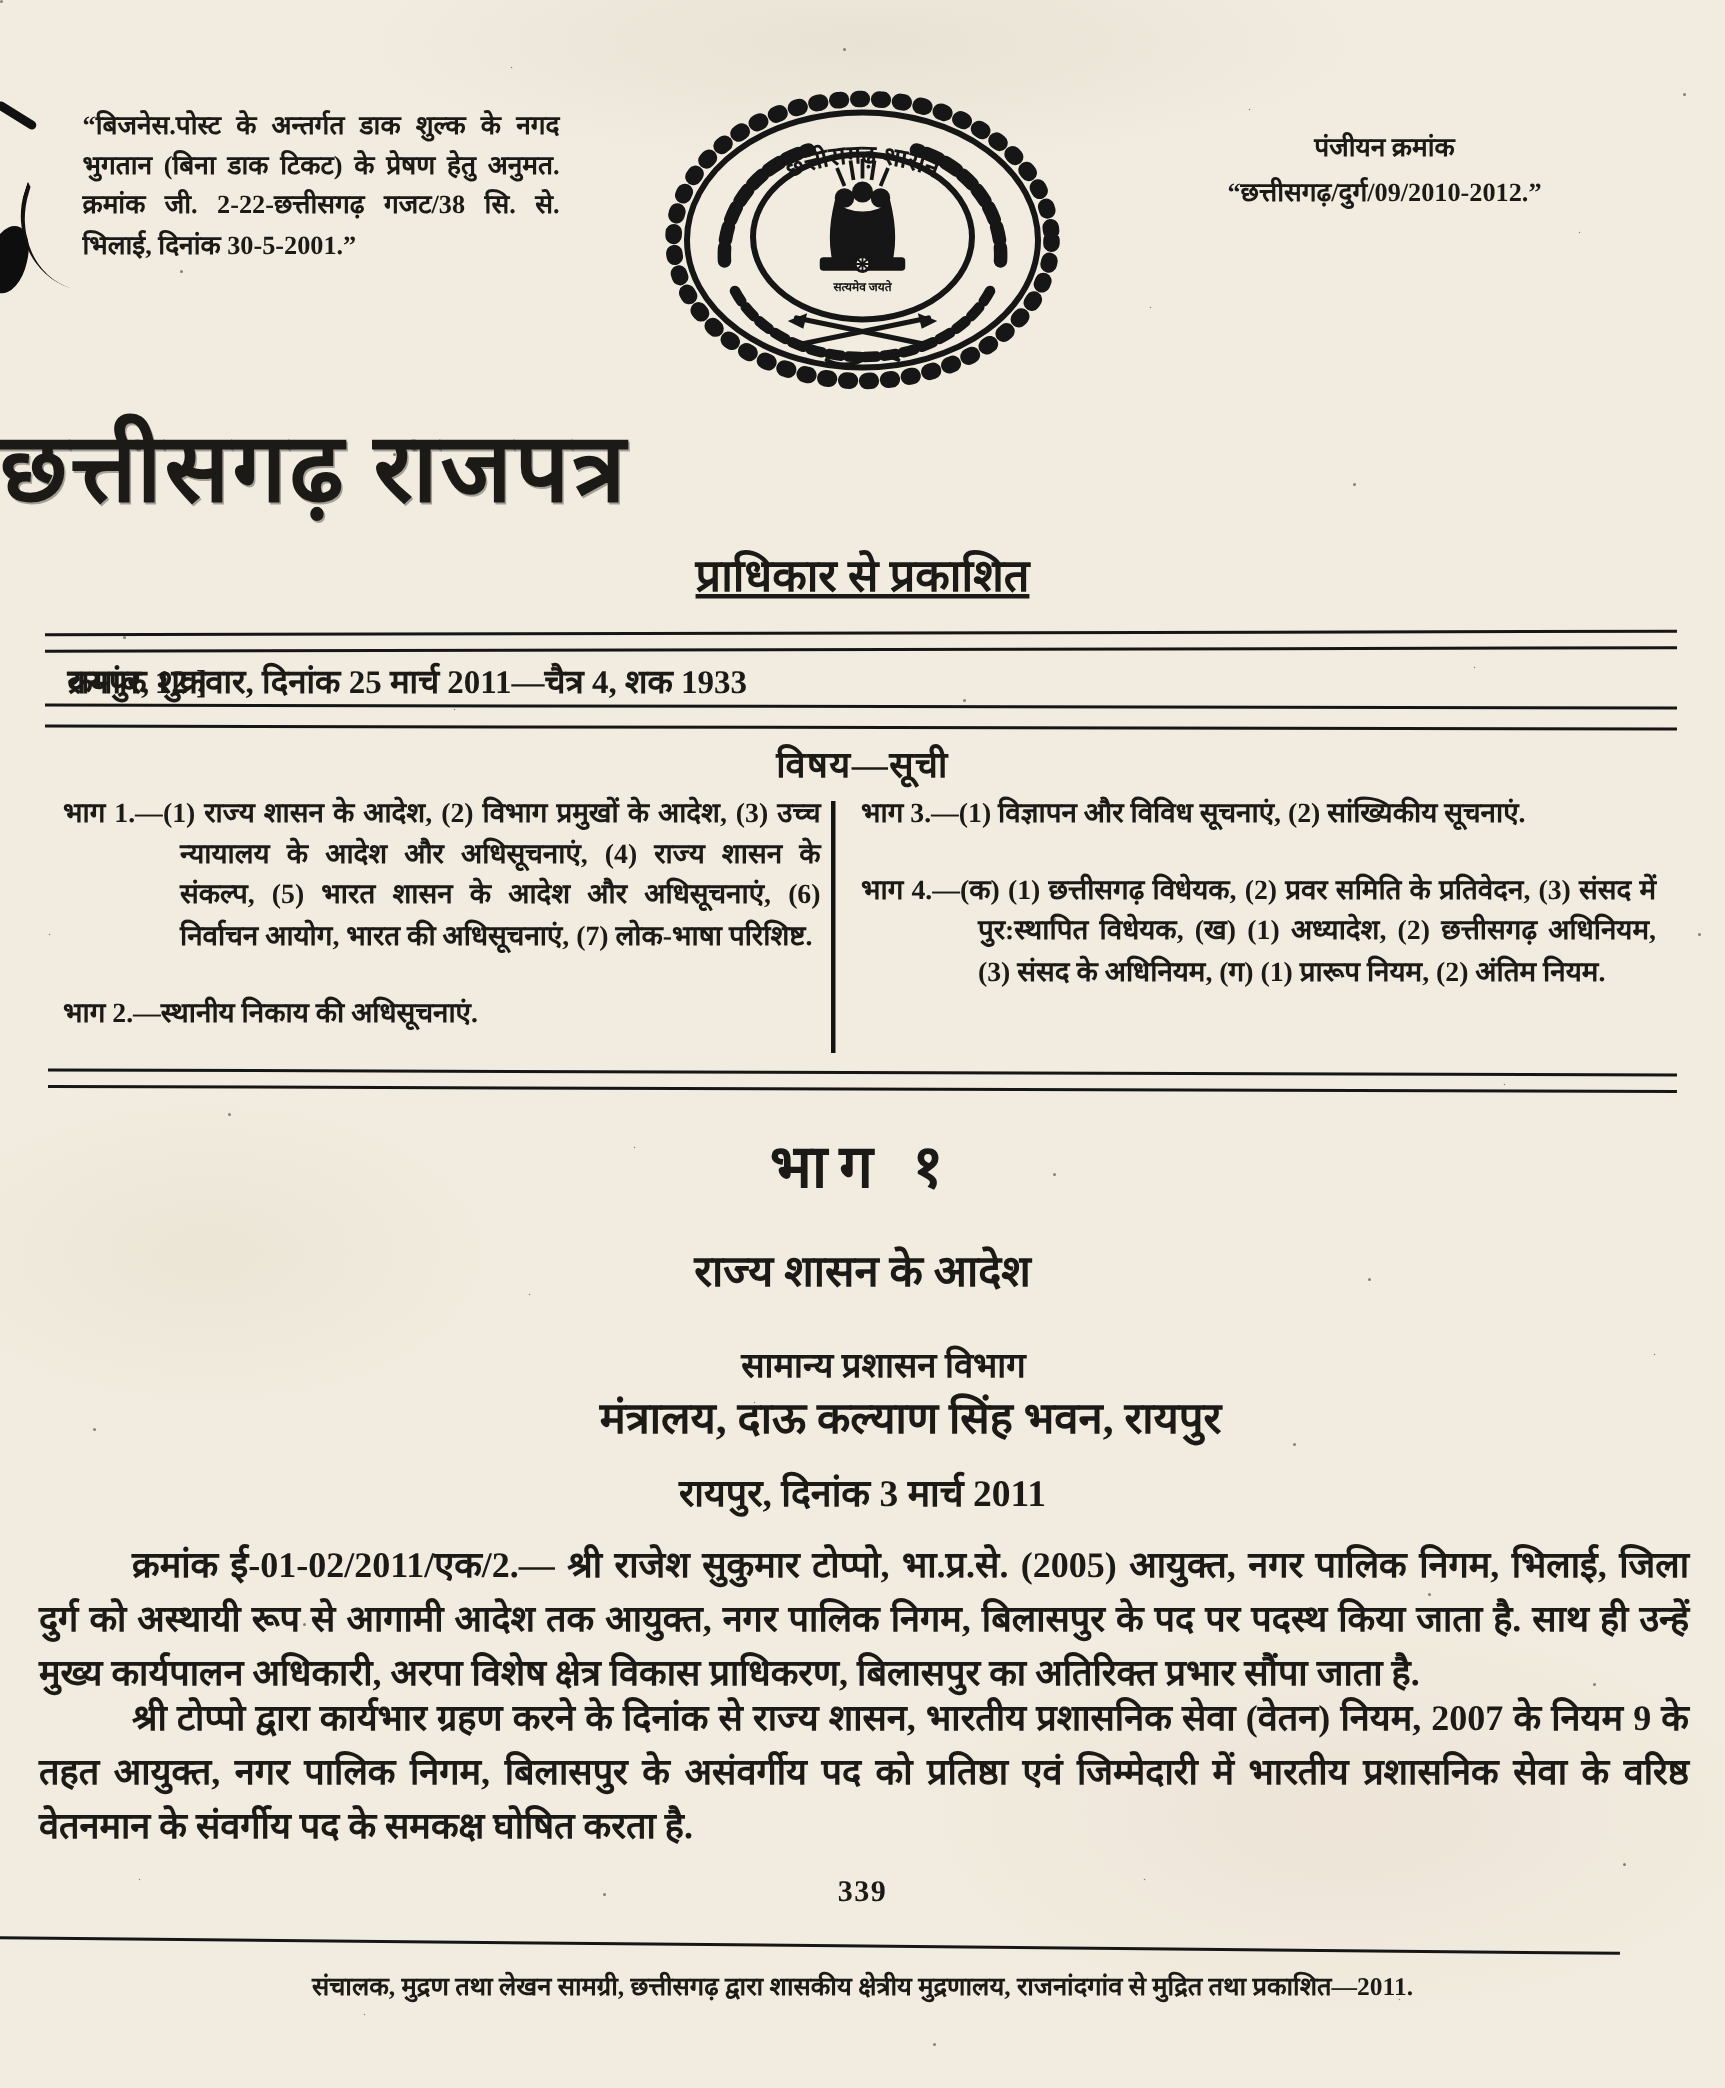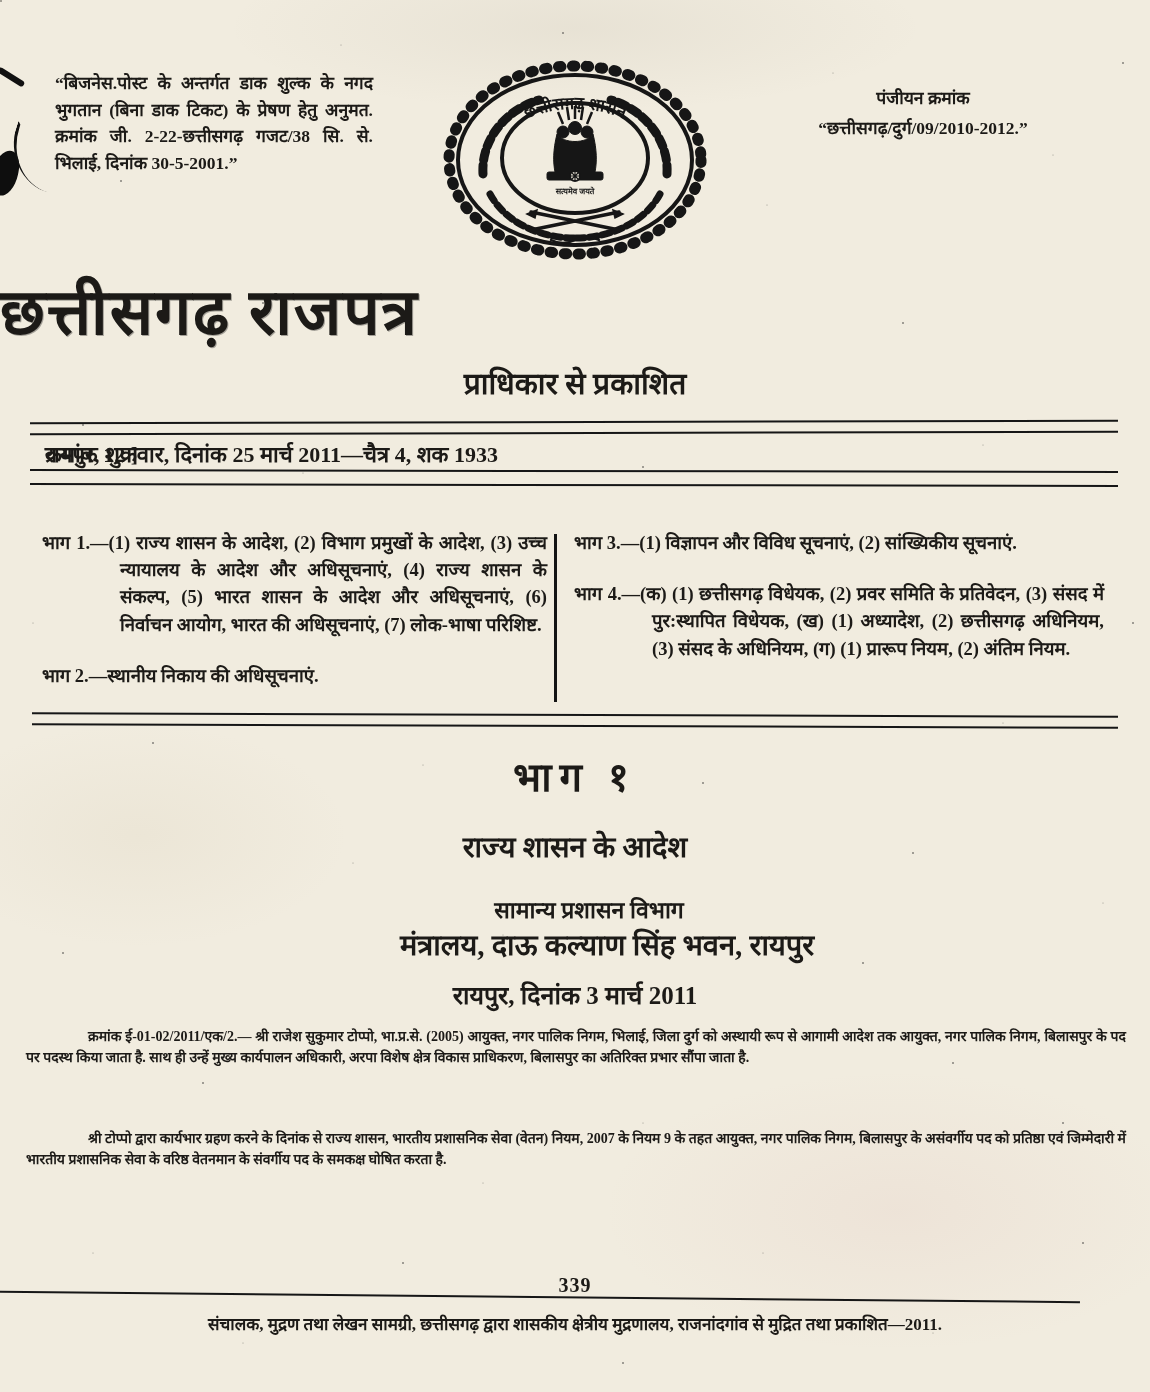--- a/index.html
+++ b/index.html
@@ -47,21 +47,21 @@
     font-size:17.5px;line-height:1.52;font-weight:700;text-align:justify;}
   .seal-wrap{position:absolute;left:50%;top:-8px;transform:translateX(-50%);}
   .reg-block{position:absolute;right:62px;top:22px;width:330px;text-align:center;
     font-size:17.5px;font-weight:700;line-height:1.7;}
 
   
   .gazette-title{position:absolute;top:266px;left:0;width:100%;text-align:left;
     font-size:64px;font-weight:800;letter-spacing:2px;
     text-shadow:1px 1px 0 rgba(20,20,20,.35);}
   .gazette-subtitle{position:absolute;top:362px;left:0;width:100%;text-align:center;
-    font-size:30px;font-weight:700;}
+    font-size:30px;font-weight:700;text-decoration:underline;}
 
   
   .rule-top{position:absolute;top:421px;left:30px;right:32px;height:9px;
     border-top:2px solid #161616;border-bottom:2px solid #161616;transform:rotate(-0.12deg);}
   .issue-row{position:absolute;top:438px;left:45px;right:45px;height:26px;font-size:22px;font-weight:700;}
   .issue-no{position:absolute;left:0;top:0;}
   .issue-date{position:absolute;left:0;right:0;top:0;}
   .rule-bottom{position:absolute;top:470px;left:30px;right:32px;height:12px;
     border-top:2.5px solid #161616;border-bottom:2px solid #161616;transform:rotate(0.1deg);}
 
@@ -82,29 +82,29 @@
     font-size:40px;font-weight:700;letter-spacing:8px;}
   .part-title{position:absolute;top:826px;left:0;width:100%;text-align:center;
     font-size:29px;font-weight:700;}
   .dept-name{position:absolute;top:893px;left:14px;width:100%;text-align:center;
     font-size:23px;font-weight:700;}
   .dept-addr{position:absolute;top:924px;left:0;width:100%;text-align:center;
     font-size:29px;font-weight:700;padding-left:32px;}
   .dateline{position:absolute;top:977px;left:0;width:100%;text-align:center;
     font-size:25px;font-weight:700;}
 
-  .body-text{position:absolute;left:26px;right:24px;font-size:14px;font-weight:700;
+  .body-text{position:absolute;left:26px;right:24px;font-size:24px;font-weight:700;
     line-height:1.5;text-align:justify;}
   .para-1{top:1026px;}
   .para-1 .para{text-indent:62px;}
   .para-2{top:1128px;}
   .para-2 .para{text-indent:62px;}
 
   .page-number{position:absolute;top:1250px;left:0;width:100%;text-align:center;
-    font-size:20px;font-weight:700;letter-spacing:1px;margin-top:24px;}
+    font-size:20px;font-weight:700;letter-spacing:1px;}
   .footer-rule{position:absolute;top:1296px;left:-6px;right:70px;height:0;
     border-top:2.5px solid #161616;transform:rotate(0.55deg);}
   .footer-imprint{position:absolute;top:1312px;left:0;width:100%;text-align:center;
     font-size:17px;font-weight:700;}
 </style>
 </head>
 <body>
 
 <div class="page">
 
@@ -167,20 +167,21 @@
   <div class="gazette-title">छत्तीसगढ़ राजपत्र</div>
   <div class="gazette-subtitle">प्राधिकार से प्रकाशित</div>
 
   <div class="rule-top"></div>
   <div class="issue-row">
     <span class="issue-no">क्रमांक 12 ]</span>
     <span class="issue-date">रायपुर, शुक्रवार, दिनांक 25 मार्च 2011—चैत्र 4, शक 1933</span>
   </div>
   <div class="rule-bottom"></div>
 
+  <div class="toc-heading">विषय—सूची</div>
 
   <div class="toc">
     <div class="toc-col-left">
       <div class="toc-entry">
         <span>भाग 1.—</span><span>(1) राज्य शासन के आदेश, (2) विभाग प्रमुखों के आदेश, (3) उच्च न्यायालय के आदेश और अधिसूचनाएं, (4) राज्य शासन के संकल्प, (5) भारत शासन के आदेश और अधिसूचनाएं, (6) निर्वाचन आयोग, भारत की अधिसूचनाएं, (7) लोक-भाषा परिशिष्ट.</span>
       </div>
       <div class="toc-entry">
         <span>भाग 2.—</span><span>स्थानीय निकाय की अधिसूचनाएं.</span>
       </div>
     </div>

